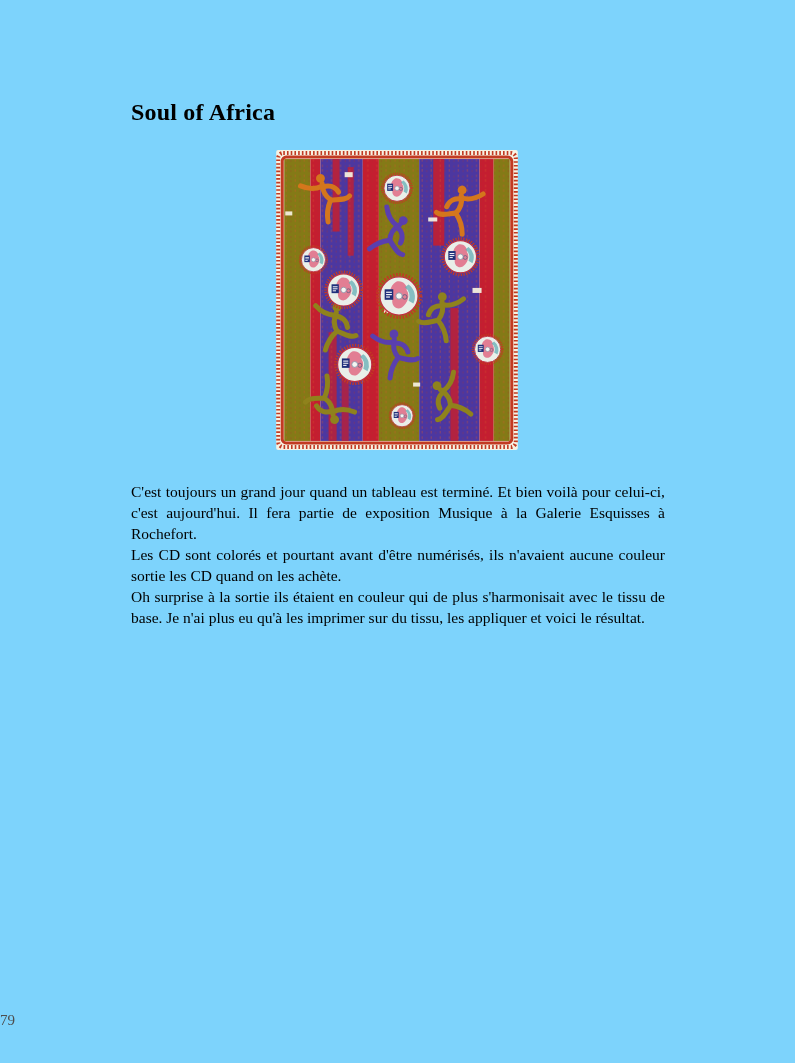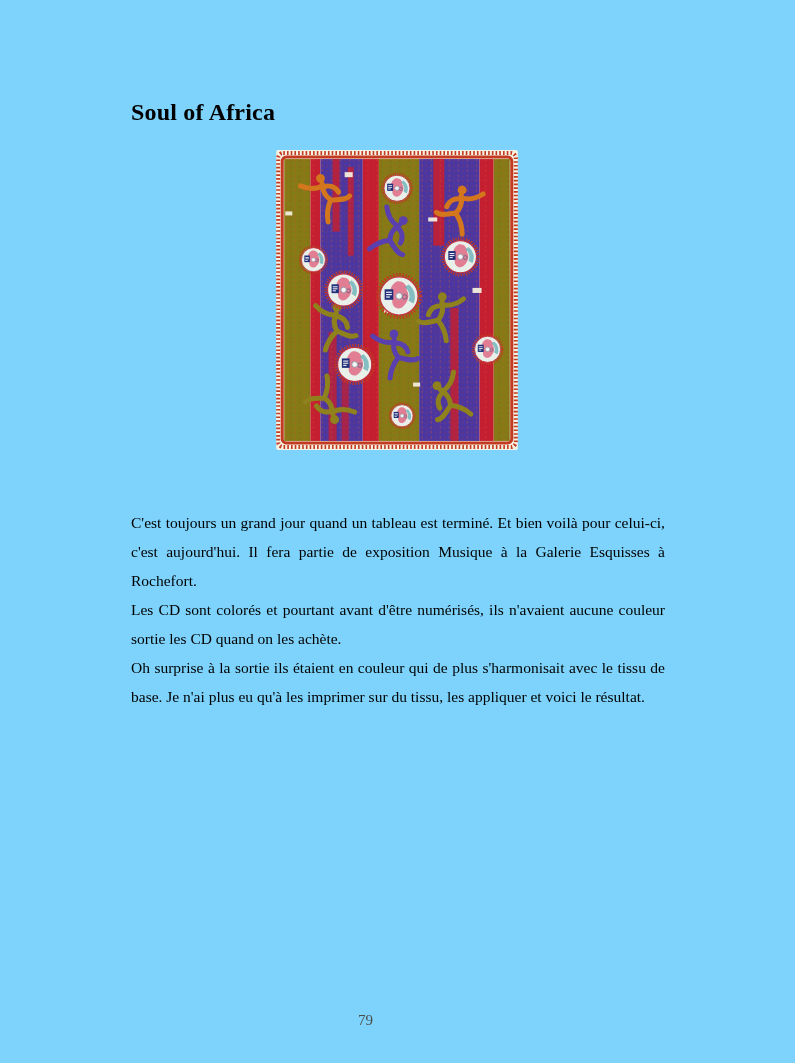--- a/index.html
+++ b/index.html
@@ -27,32 +27,32 @@
     margin:0;padding:0;
     width:242px;height:300px;
   }
   .artwork-figure svg{display:block;}
   .olive{fill:var(--olive);}
   .red{fill:var(--red);}
   .purple{fill:var(--purple);}
   .tag{fill:#f3eedd;opacity:.95;}
   .body-text{
     position:absolute;
-    left:131px;top:508px;
+    left:131px;top:481px;
     width:534px;
     font-size:15.5px;
-    line-height:29px;
+    line-height:21px;
     text-align:justify;
   }
   .body-text p{margin:0;padding:0;}
   .page-number{
     position:absolute;
     left:0;top:1012px;
     width:731px;
-    text-align:center;
+    text-align:left;
     font-size:15px;
     color:#4d4d4d;
   }
 </style>
 </head>
 <body>
 
 <div class="page">
 
   <h1 class="title">Soul of Africa</h1>

